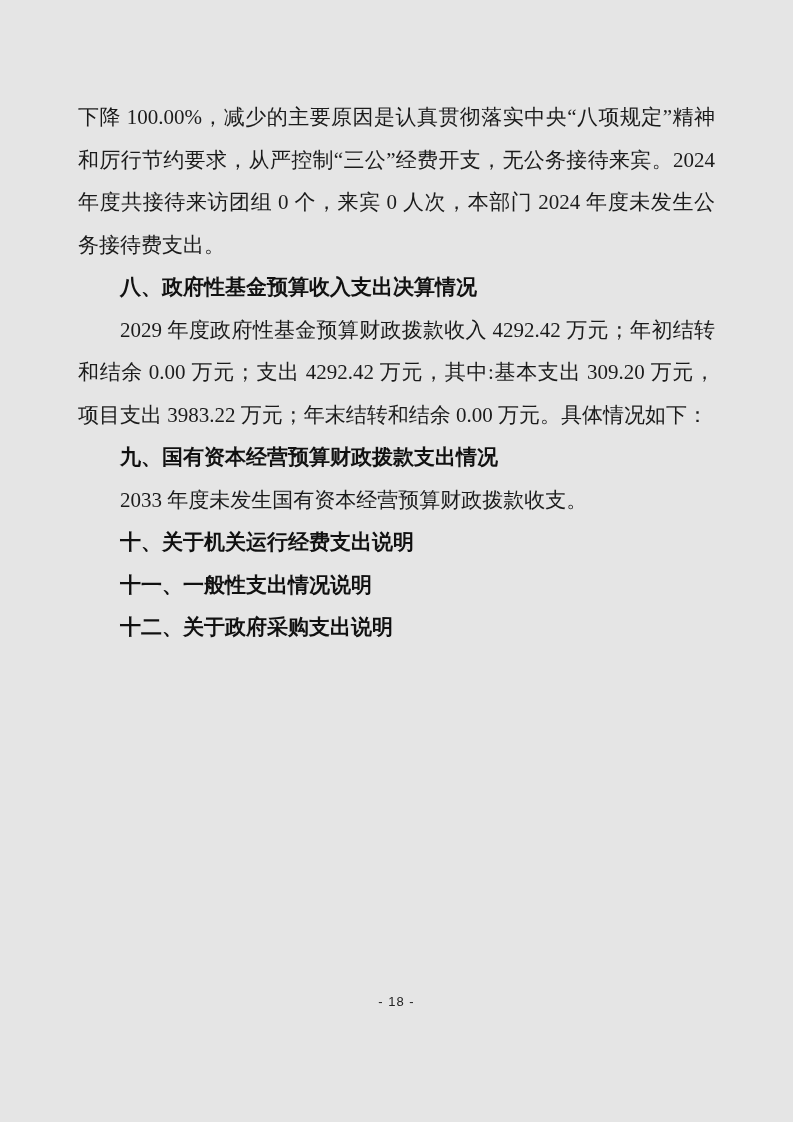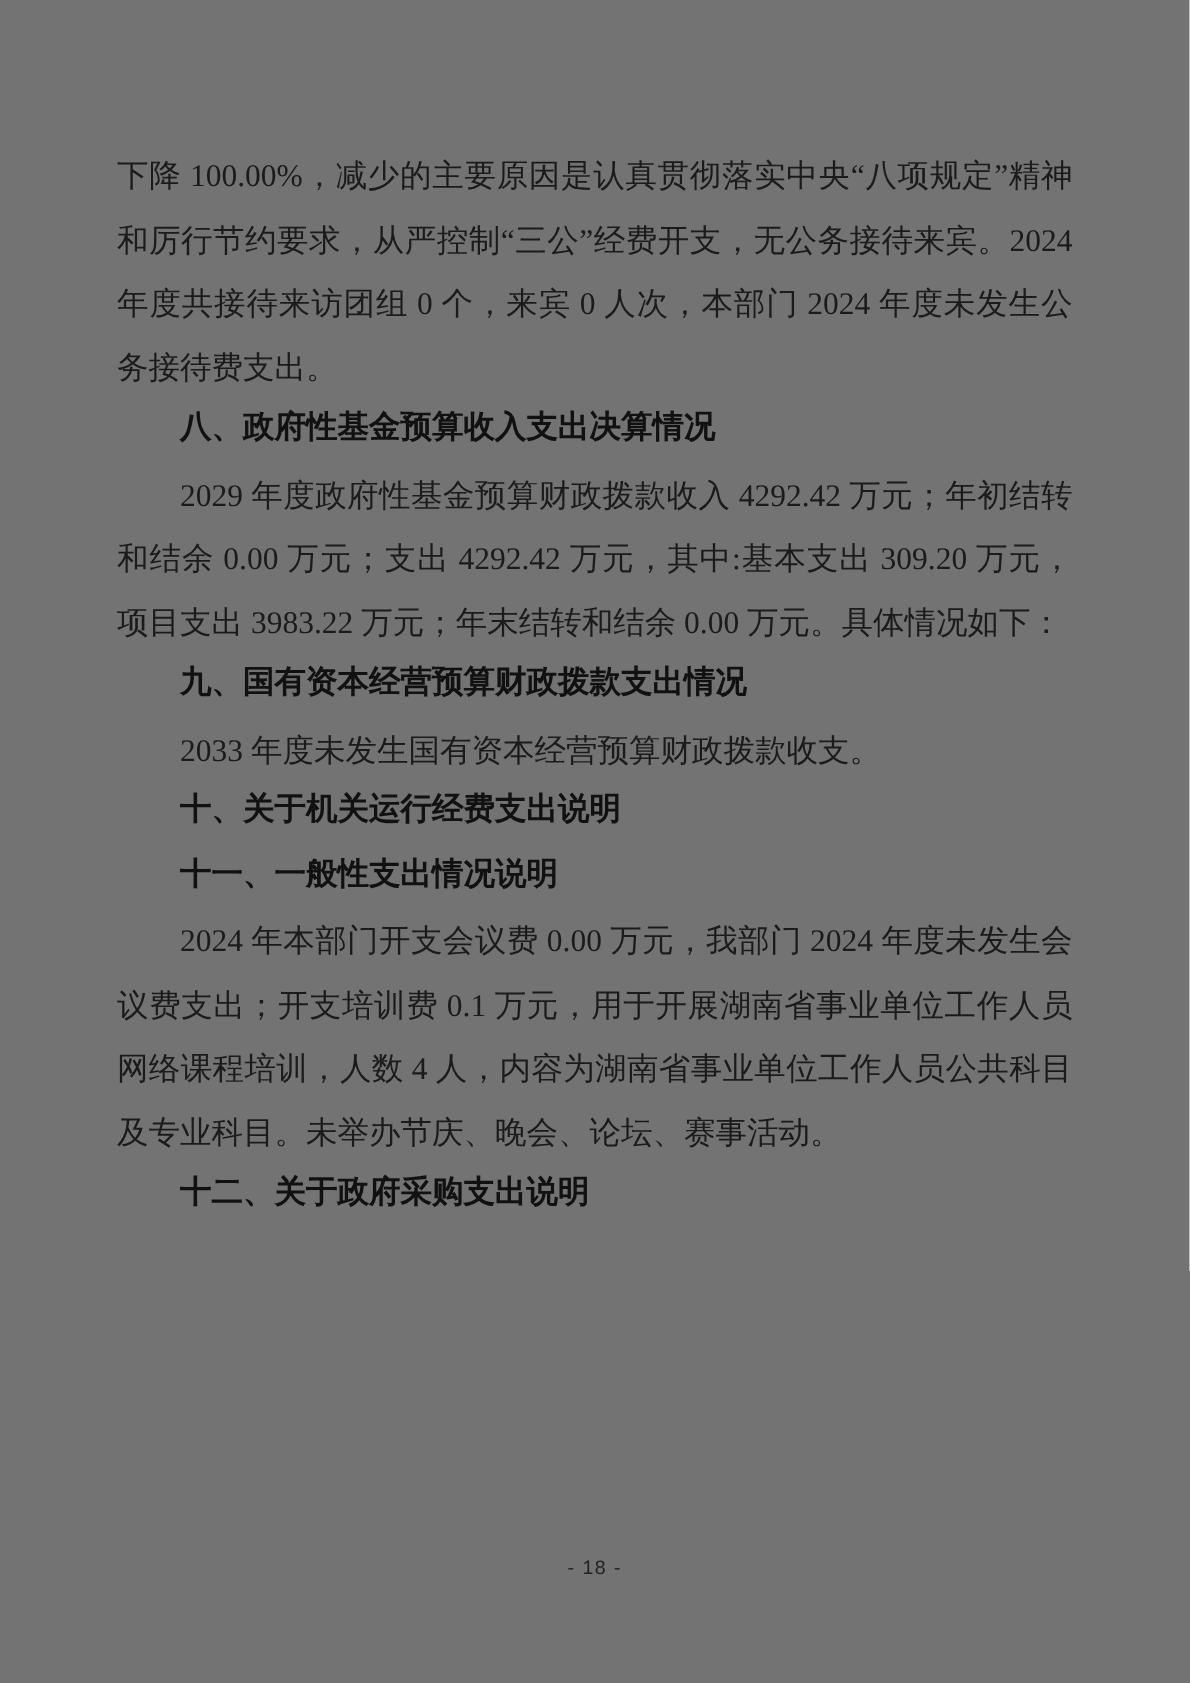--- a/index.html
+++ b/index.html
@@ -4,21 +4,21 @@
 <style>
   html, body {
     margin: 0;
     padding: 0;
     background: #ffffff;
   }
   .page {
     position: relative;
     width: 793px;
     height: 1122px;
-    background: #737373;
+    background: #e5e5e5;
     overflow: hidden;
     font-family: "Liberation Serif", "DejaVu Serif", serif;
     color: #1b1b1b;
   }
   .content {
     position: absolute;
     left: 78px;
     top: 96px;
     width: 637px;
     font-size: 21px;
@@ -34,27 +34,27 @@
   .para.no-indent {
     text-indent: 0;
   }
   .heading {
     margin: 0;
     font-size: 21px;
     line-height: 42.5px;
     font-weight: bold;
     text-indent: 2em;
     text-align: left;
-    font-family: Liberation Mono, monospace;
+    font-family: Liberation Sans, sans-serif;
     color: #111111;
   }
   .footer {
     position: absolute;
     left: 0;
-    top: 1037px;
+    top: 994px;
     width: 793px;
     text-align: center;
     font-size: 13px;
     letter-spacing: 1px;
     color: #222222;
     font-family: "Liberation Sans", "DejaVu Sans", sans-serif;
   }
 </style>
 </head>
 <body>
@@ -66,20 +66,19 @@
 
     <h2 class="heading">八、政府性基金预算收入支出决算情况</h2>
     <p class="para">2029 年度政府性基金预算财政拨款收入 4292.42 万元；年初结转和结余 0.00 万元；支出 4292.42 万元，其中:基本支出 309.20 万元，项目支出 3983.22 万元；年末结转和结余 0.00 万元。具体情况如下：</p>
 
     <h2 class="heading">九、国有资本经营预算财政拨款支出情况</h2>
     <p class="para">2033 年度未发生国有资本经营预算财政拨款收支。</p>
 
     <h2 class="heading">十、关于机关运行经费支出说明</h2>
 
     <h2 class="heading">十一、一般性支出情况说明</h2>
-    <p class="para">2024 年本部门开支会议费 0.00 万元，我部门 2024 年度未发生会议费支出；开支培训费 0.1 万元，用于开展湖南省事业单位工作人员网络课程培训，人数 4 人，内容为湖南省事业单位工作人员公共科目及专业科目。未举办节庆、晚会、论坛、赛事活动。</p>
 
     <h2 class="heading">十二、关于政府采购支出说明</h2>
 
   </div>
 
   <div class="footer">- 18 -</div>
 </div>
 
 </body></html>

